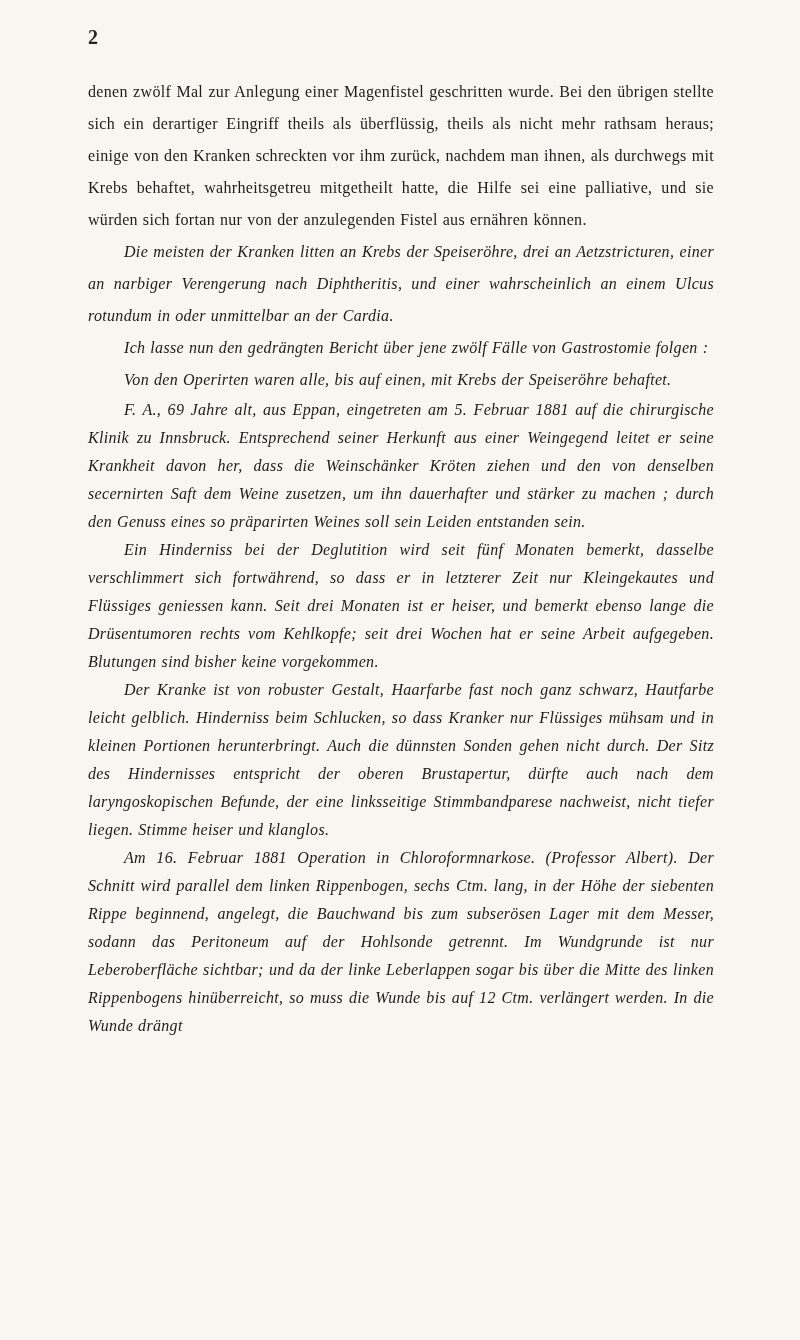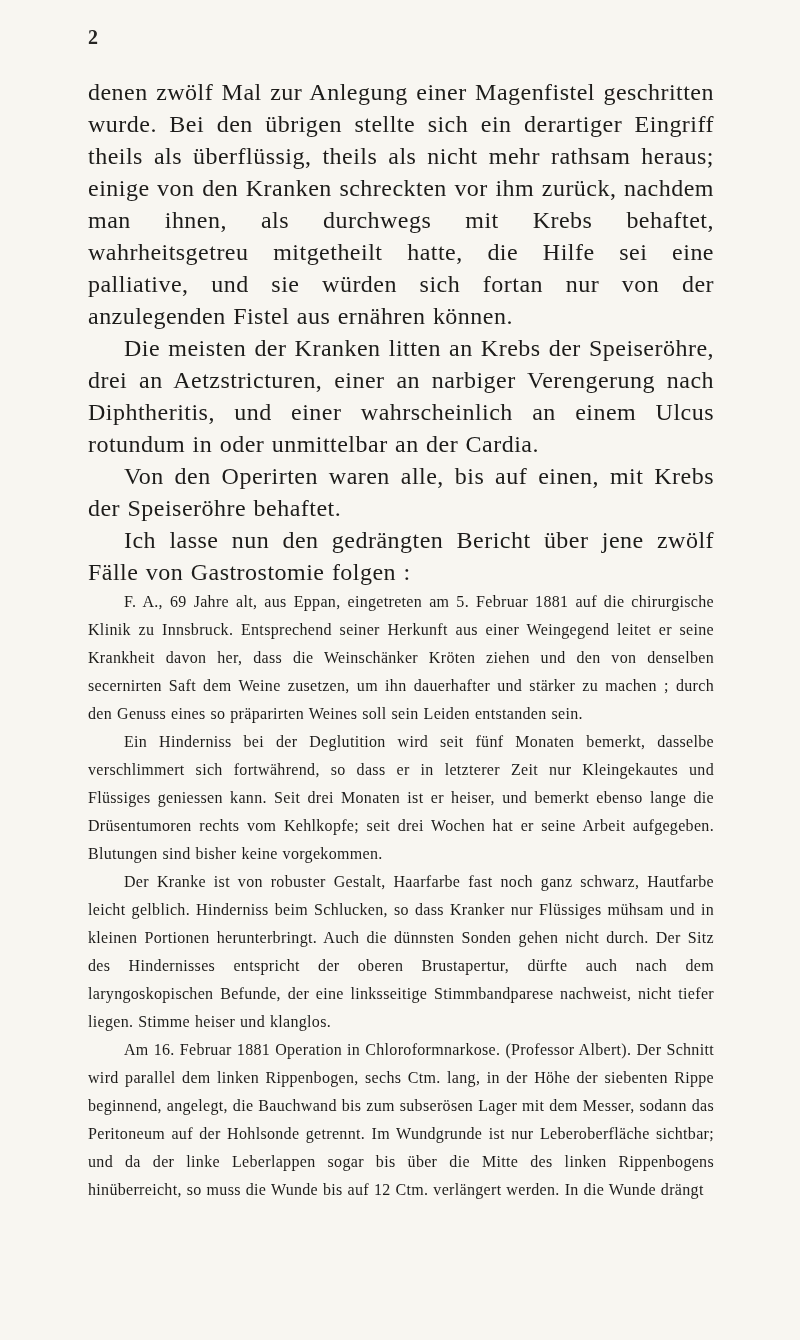--- a/index.html
+++ b/index.html
@@ -23,32 +23,32 @@
     margin-bottom: 28px;
     font-weight: bold;
     color: #262523;
   }
   .text-block { text-align: justify; }
   p.para {
     margin: 0;
     letter-spacing: 0.02em;
     word-spacing: 0.04em;
   }
-  p.main  { font-size: 24px; line-height: 32px; }
+  p.main  { font-size: 16px; line-height: 32px; }
   p.small { font-size: 16px; line-height: 28px; }
-  p.indent { text-indent: 36px; }
+  p.indent { text-indent: 36px; font-style: italic; }
 </style>
 </head>
 <body style="background: rgb(248, 246, 241); color: rgb(29, 28, 26);">
 
 <div class="page">
   <div class="page-number">2</div>
   <div class="text-block" id="text-block">
       <p class="para main">denen zwölf Mal zur Anlegung einer Magenfistel geschritten wurde. Bei den übrigen stellte sich ein derartiger Eingriff theils als überflüssig, theils als nicht mehr rathsam heraus; einige von den Kranken schreckten vor ihm zurück, nachdem man ihnen, als durchwegs mit Krebs behaftet, wahrheitsgetreu mitgetheilt hatte, die Hilfe sei eine palliative, und sie würden sich fortan nur von der anzulegenden Fistel aus ernähren können.</p>
       <p class="para main indent">Die meisten der Kranken litten an Krebs der Speiseröhre, drei an Aetzstricturen, einer an narbiger Verengerung nach Diphtheritis, und einer wahrscheinlich an einem Ulcus rotundum in oder unmittelbar an der Cardia.</p>
+      <p class="para main indent">Ich lasse nun den gedrängten Bericht über jene zwölf Fälle von Gastrostomie folgen :</p>
       <p class="para main indent">Von den Operirten waren alle, bis auf einen, mit Krebs der Speiseröhre behaftet.</p>
-      <p class="para main indent">Ich lasse nun den gedrängten Bericht über jene zwölf Fälle von Gastrostomie folgen :</p>
       <p class="para small indent">F. A., 69 Jahre alt, aus Eppan, eingetreten am 5. Februar 1881 auf die chirurgische Klinik zu Innsbruck. Entsprechend seiner Herkunft aus einer Weingegend leitet er seine Krankheit davon her, dass die Weinschänker Kröten ziehen und den von denselben secernirten Saft dem Weine zusetzen, um ihn dauerhafter und stärker zu machen ; durch den Genuss eines so präparirten Weines soll sein Leiden entstanden sein.</p>
       <p class="para small indent">Ein Hinderniss bei der Deglutition wird seit fünf Monaten bemerkt, dasselbe verschlimmert sich fortwährend, so dass er in letzterer Zeit nur Kleingekautes und Flüssiges geniessen kann. Seit drei Monaten ist er heiser, und bemerkt ebenso lange die Drüsentumoren rechts vom Kehlkopfe; seit drei Wochen hat er seine Arbeit aufgegeben. Blutungen sind bisher keine vorgekommen.</p>
       <p class="para small indent">Der Kranke ist von robuster Gestalt, Haarfarbe fast noch ganz schwarz, Hautfarbe leicht gelblich. Hinderniss beim Schlucken, so dass Kranker nur Flüssiges mühsam und in kleinen Portionen herunterbringt. Auch die dünnsten Sonden gehen nicht durch. Der Sitz des Hindernisses entspricht der oberen Brustapertur, dürfte auch nach dem laryngoskopischen Befunde, der eine linksseitige Stimmbandparese nachweist, nicht tiefer liegen. Stimme heiser und klanglos.</p>
       <p class="para small indent">Am 16. Februar 1881 Operation in Chloroformnarkose. (Professor Albert). Der Schnitt wird parallel dem linken Rippenbogen, sechs Ctm. lang, in der Höhe der siebenten Rippe beginnend, angelegt, die Bauchwand bis zum subserösen Lager mit dem Messer, sodann das Peritoneum auf der Hohlsonde getrennt. Im Wundgrunde ist nur Leberoberfläche sichtbar; und da der linke Leberlappen sogar bis über die Mitte des linken Rippenbogens hinüberreicht, so muss die Wunde bis auf 12 Ctm. verlängert werden. In die Wunde drängt</p>
     </div>
 </div>
 
 </body></html>

